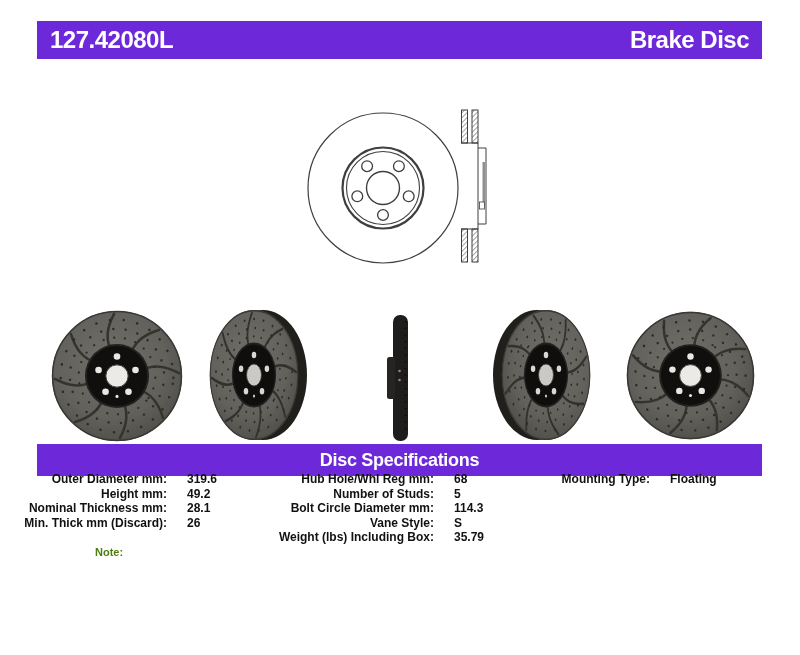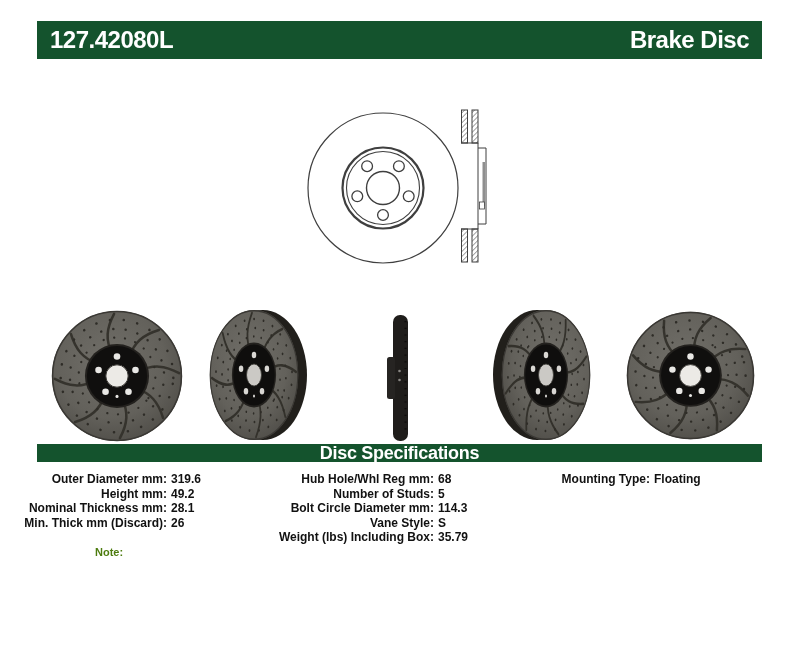--- a/index.html
+++ b/index.html
@@ -1,34 +1,34 @@
 <!DOCTYPE html>
 <html><head>
 <meta charset="utf-8">
 <style>
   *{box-sizing:border-box;margin:0;padding:0}
   html,body{width:800px;height:655px}
   body{position:relative;background:#fff;font-family:"Liberation Sans",sans-serif;overflow:hidden}
-  .bar{position:absolute;left:37px;width:725px;background:#14532d;color:#fff;display:flex;align-items:center}
+  .bar{position:absolute;left:37px;width:725px;background:#6d28d9;color:#fff;display:flex;align-items:center}
   .header-bar{top:21px;height:38px;justify-content:space-between;padding:0 13px}
   .header-text{font-weight:bold;font-size:24px;letter-spacing:-.5px}
-  .spec-bar{top:444px;height:18px;justify-content:center}
+  .spec-bar{top:444px;height:32px;justify-content:center}
   .spec-bar-title{font-weight:bold;font-size:18px;letter-spacing:-.3px}
   .drawing{position:absolute;left:293px;top:98px}
   .photo{position:absolute;line-height:0}
   .photo-1{left:49px;top:308px}
   .photo-2{left:208px;top:308px}
   .photo-3{left:384px;top:313px}
   .photo-4{left:490px;top:308px}
   .photo-5{left:624px;top:309px}
   .flip{transform:scaleX(-1)}
   .col{position:absolute;top:472px;font-size:12px;font-weight:bold;line-height:14.6px;white-space:nowrap;color:#111}
   .spec-row{display:flex}
   .spec-label{display:inline-block;text-align:right}
-  .spec-value{margin-left:4px;text-align:center}
+  .spec-value{margin-left:20px;text-align:center}
   .col-1{left:17px}.col-1 .spec-label{width:150px}
   .col-2{left:234px}.col-2 .spec-label{width:200px}
   .col-3{left:532px}.col-3 .spec-label{width:118px}
   .note{position:absolute;left:95px;top:546px;font-size:11px;font-weight:bold;color:#4d7c0f}
 </style>
 </head>
 <body>
 
 <div>
 

